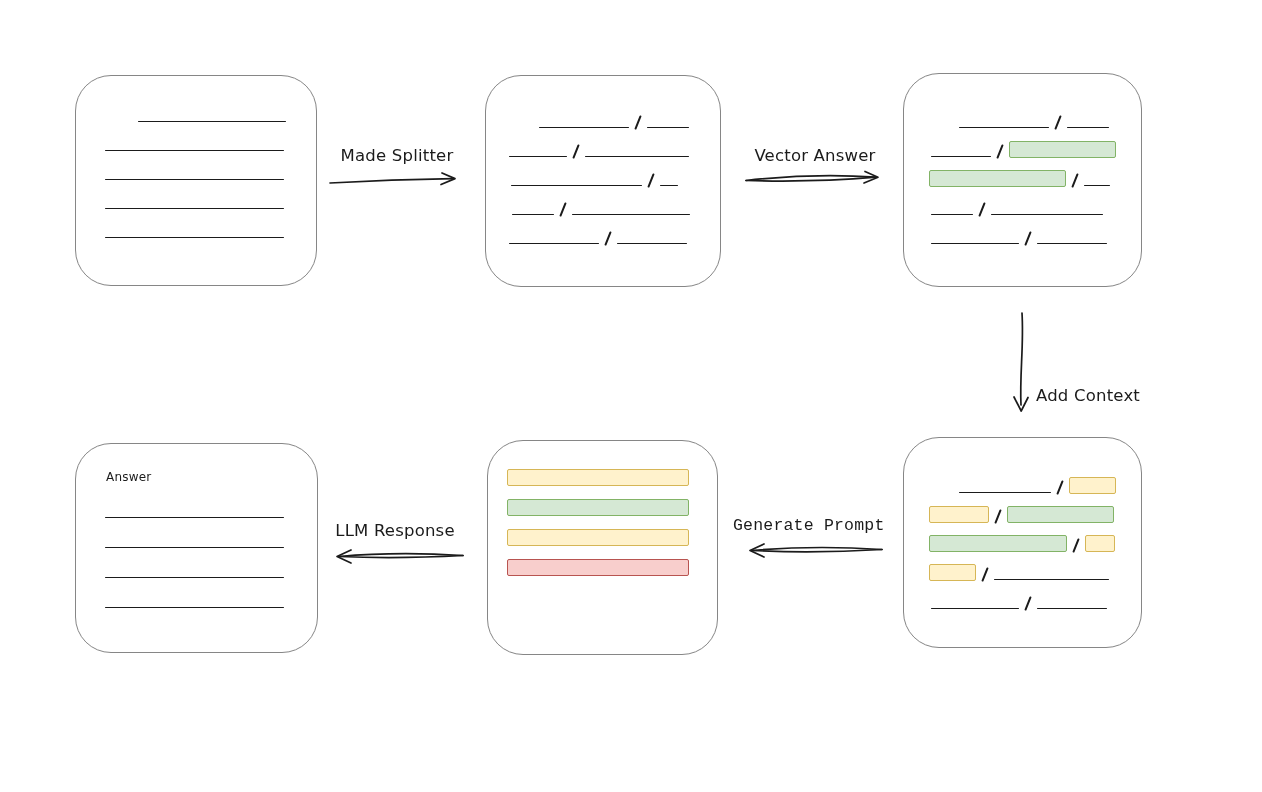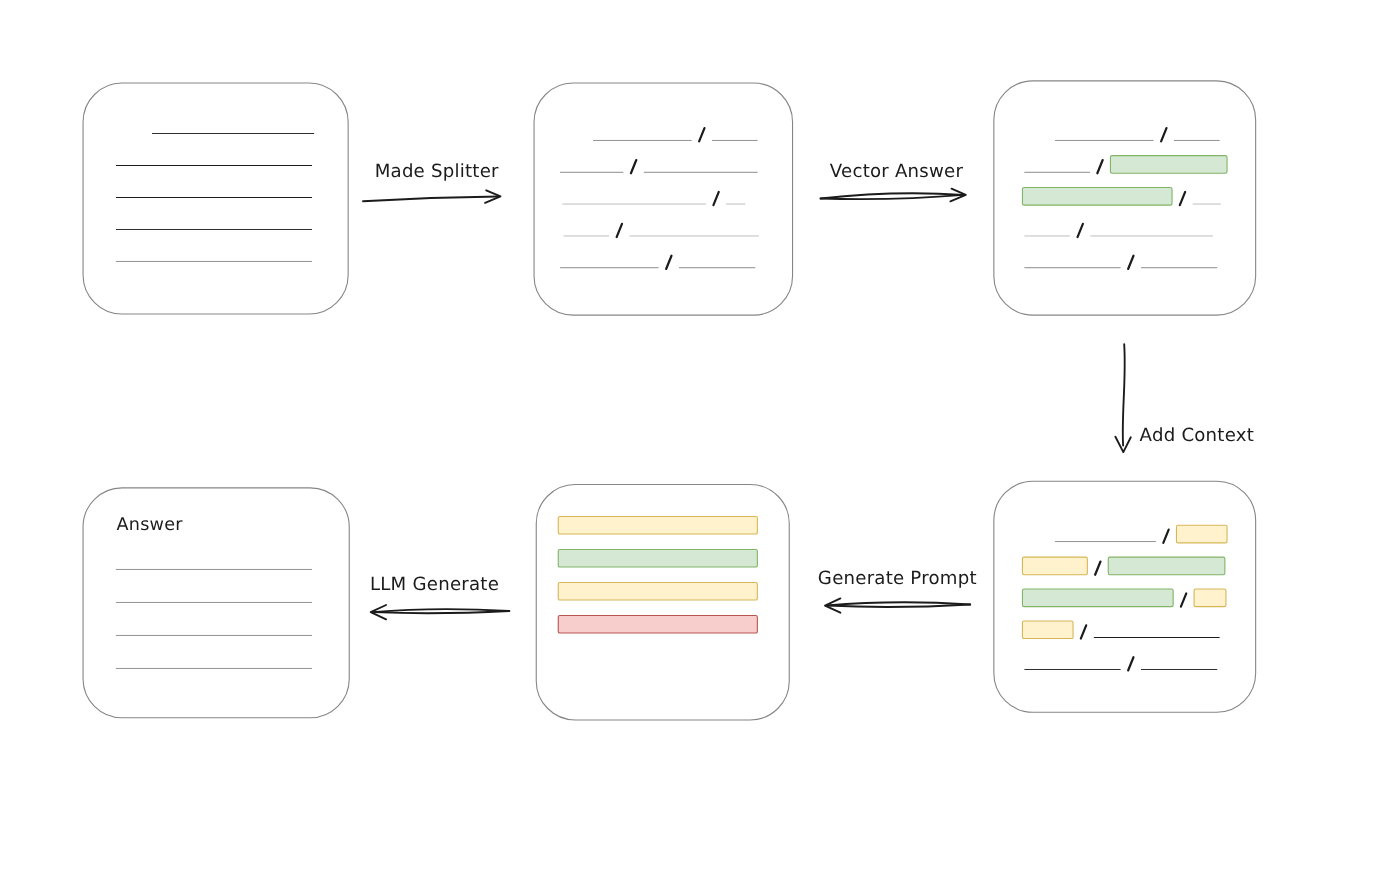--- a/index.html
+++ b/index.html
@@ -45,30 +45,30 @@
   }
   .bar{
     display:inline-block;flex:none;height:17px;
     border-radius:2px;box-sizing:border-box;
     margin-bottom:-1px;
   }
   .bar-green{background:var(--green-fill,#d5e8d4);border:1.6px solid var(--green-stroke,#82b366);}
   .bar-yellow{background:var(--yellow-fill,#fff2cc);border:1.6px solid var(--yellow-stroke,#d6b656);}
   .bar-red{background:var(--red-fill,#f8cecc);border:1.6px solid var(--red-stroke,#b85450);}
 
-  .row-text{font-size:16px;letter-spacing:.2px;line-height:20px;margin-bottom:1px;color:var(--ink,#1b1b1b);margin-top:13px;}
+  .row-text{font-size:12px;letter-spacing:.2px;line-height:20px;margin-bottom:1px;color:var(--ink,#1b1b1b);margin-top:13px;}
 
   .flow-label{
     position:absolute;font-size:16.5px;letter-spacing:.2px;
     white-space:nowrap;color:var(--ink,#1b1b1b);
   }
   .l-ts{left:327px;top:146px;width:140px;text-align:center;}
   .l-vs{left:742px;top:146px;width:146px;text-align:center;}
   .l-ac{left:1036px;top:360px;margin-top:26px;}
-  .l-gp{left:733px;top:516px;width:155px;text-align:right;}
+  .l-gp{left:733px;top:516px;width:155px;text-align:left;font-family:Liberation Mono, monospace;}
   .l-lr{left:327px;top:521px;width:136px;text-align:center;}
 
   .arrow{position:absolute;overflow:visible;}
   .arrow path,.arrow polyline{fill:none;stroke:var(--ink,#1b1b1b);stroke-width:1.7;stroke-linecap:round;stroke-linejoin:round;}
   .a-ts{left:327px;top:170px;}
   .a-vs{left:743px;top:168px;}
   .a-ac{left:1008px;top:310px;}
   .a-gp{left:736px;top:540px;}
   .a-lr{left:325px;top:546px;}
 
@@ -256,21 +256,21 @@
           <span class="gap" style="width: 29px;"></span>
           <span class="seg-line" style="width: 179px;"></span>
         </div>
       </div>
   </div>
 
   <div class="flow-label l-ts">Made Splitter</div>
   <div class="flow-label l-vs">Vector Answer</div>
   <div class="flow-label l-ac">Add Context</div>
   <div class="flow-label l-gp">Generate Prompt</div>
-  <div class="flow-label l-lr">LLM Generate</div>
+  <div class="flow-label l-lr">LLM Response</div>
 
   <svg class="arrow a-ts" width="136" height="20">
     <path d="M3,13 C 45,10.5 92,9 126,8.6"></path>
     <polyline points="115,3 128,8.6 114,14.5"></polyline>
   </svg>
 
   <svg class="arrow a-vs" width="145" height="20">
     <path d="M3,12.5 Q 70,5 133,9.2"></path>
     <path d="M3,12.5 Q 70,14.5 133,9.2"></path>
     <polyline points="122,3.5 135,9.2 121,15"></polyline>

